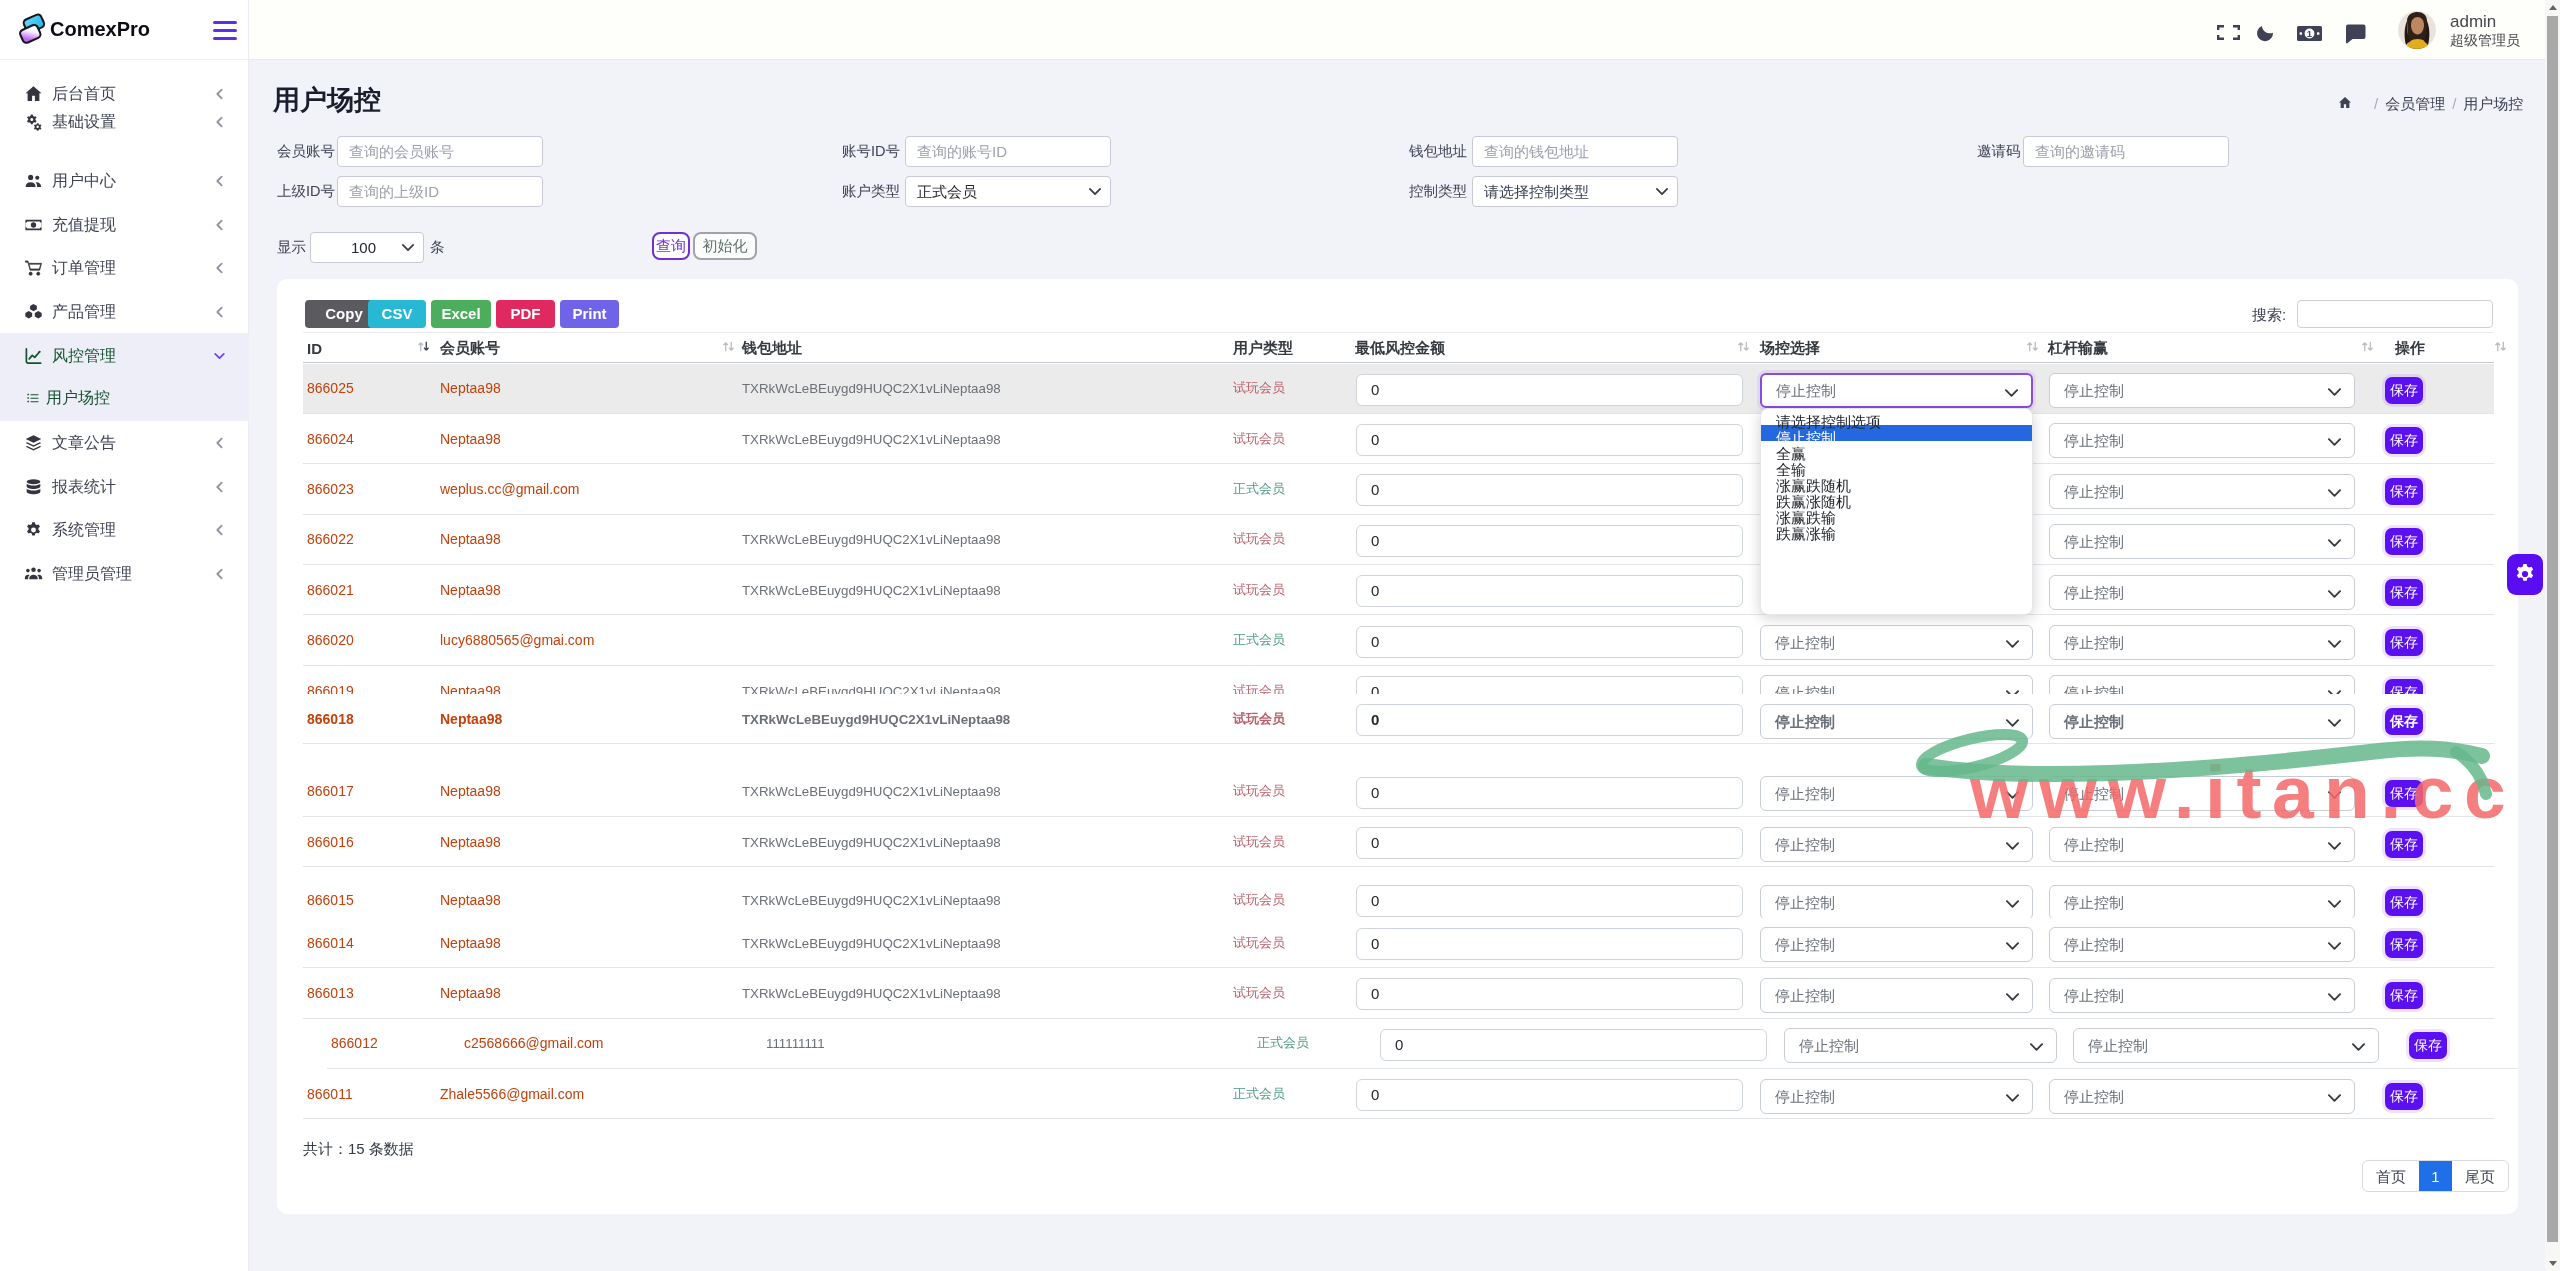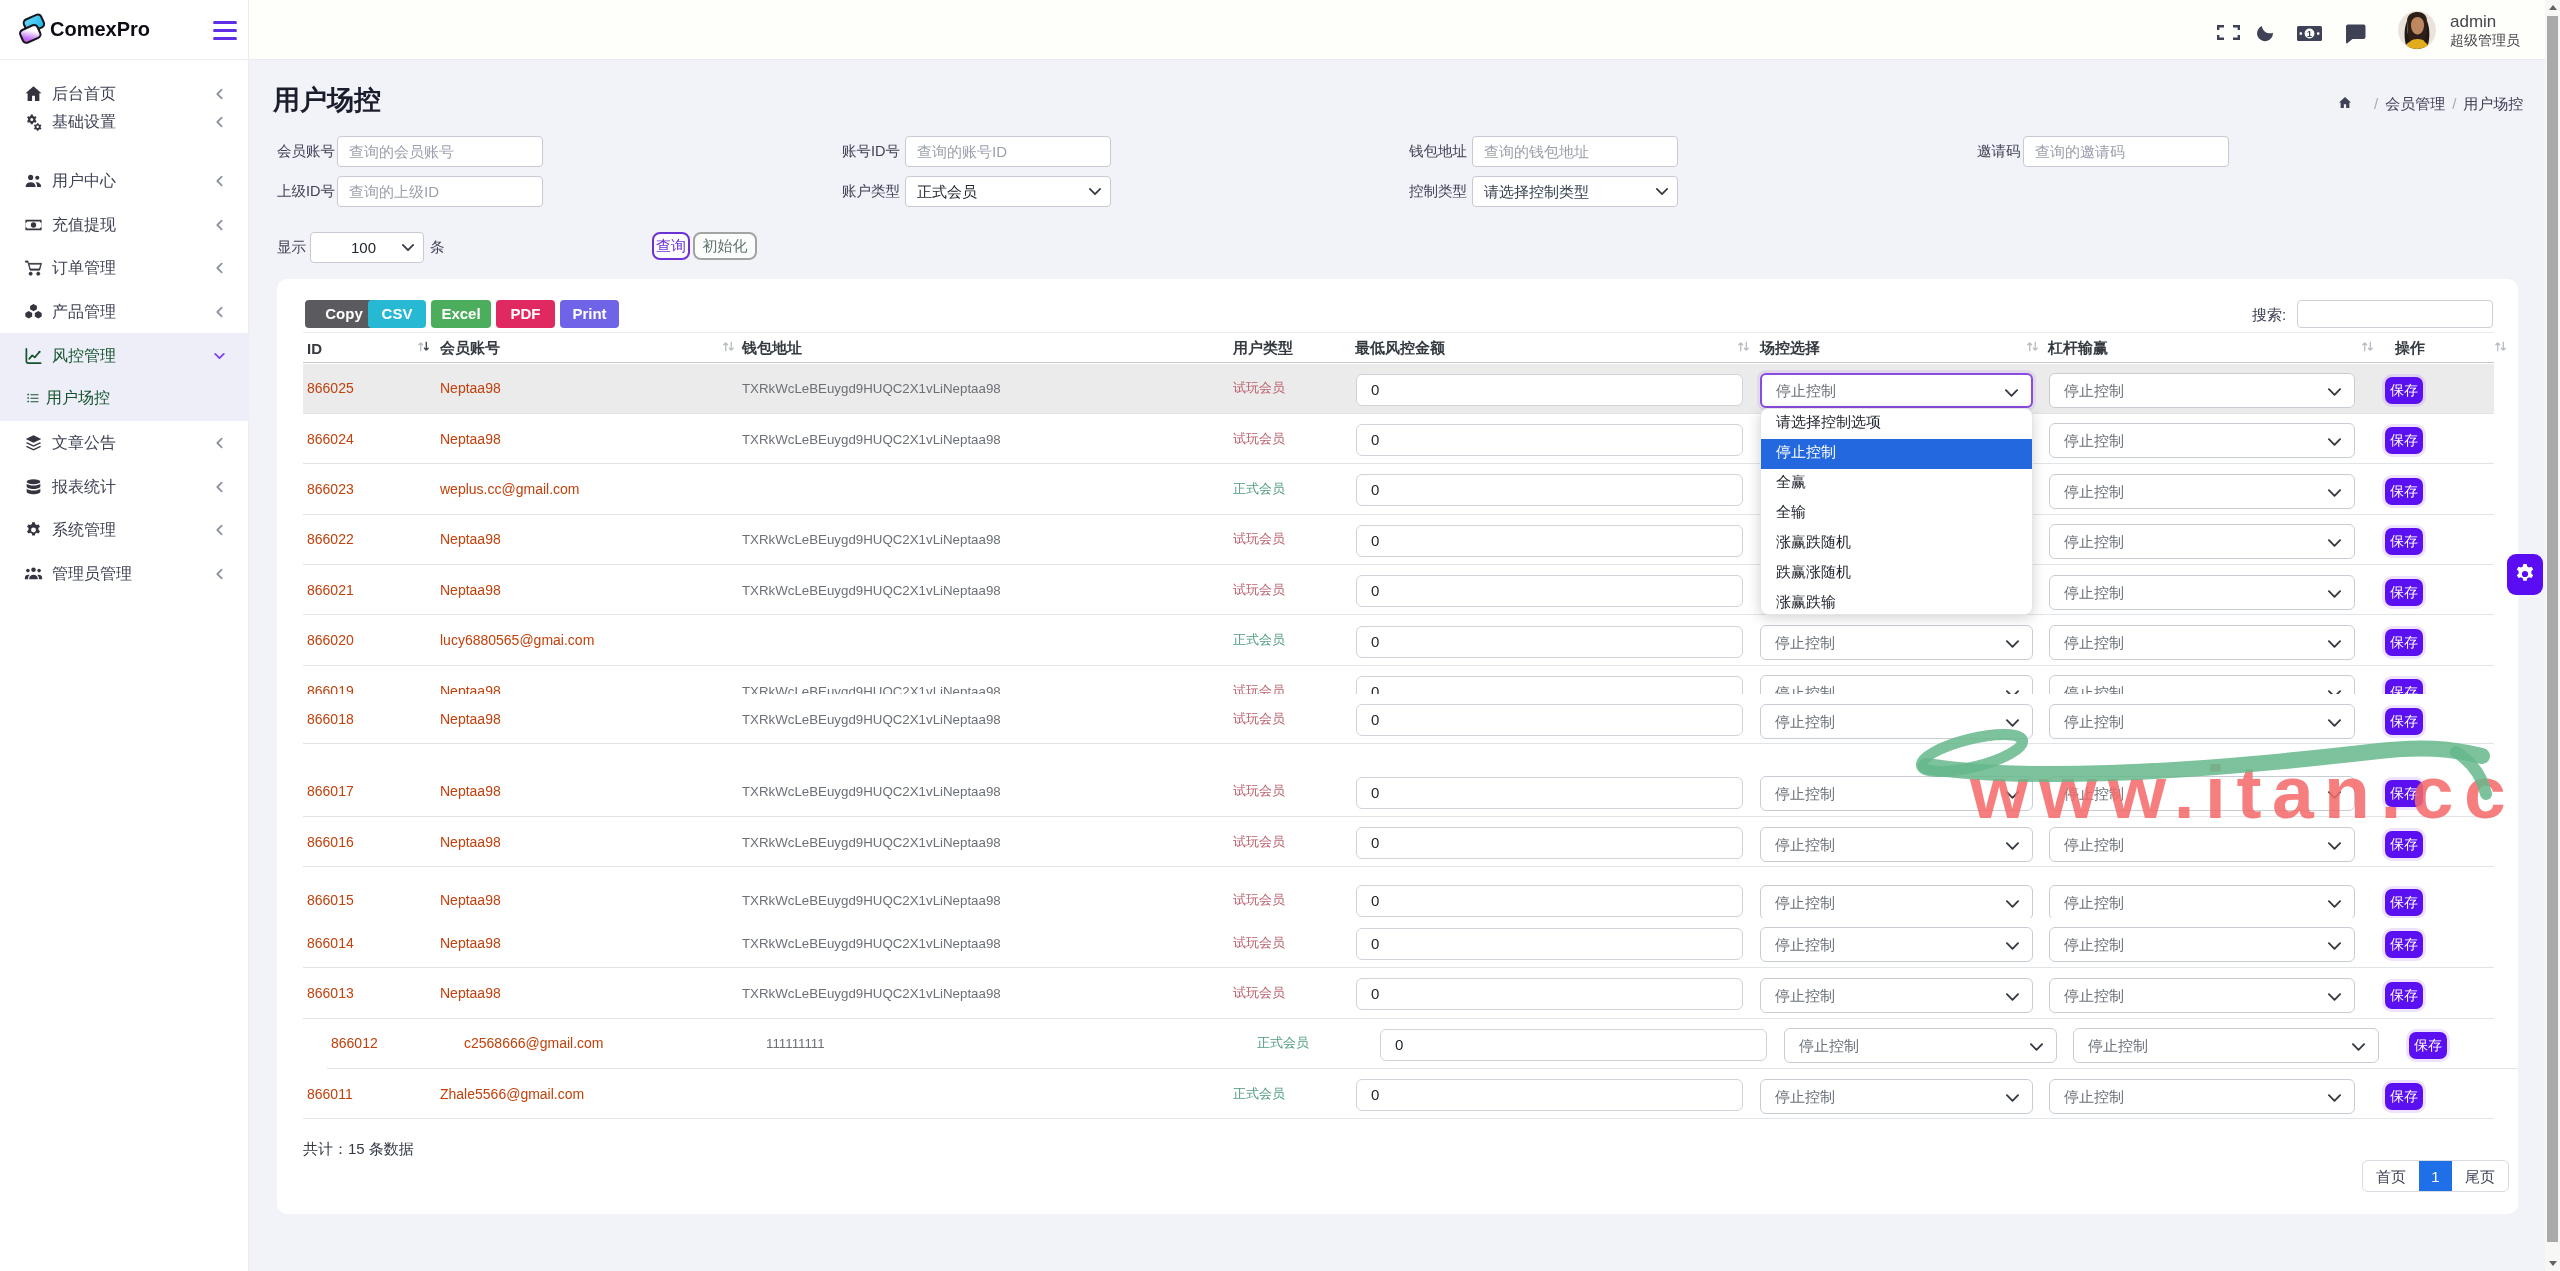--- a/index.html
+++ b/index.html
@@ -54,21 +54,21 @@
 .c-type.trial{color:#bb5f6b;}
 .c-type.formal{color:#4f9b7e;}
 .amt{position:absolute;left:1053px;top:10px;width:387px;height:32px;border:1px solid #ced4da;border-radius:6px;font-size:15px;color:#23272f;line-height:30px;padding-left:14px;background:#fff;}
 .sel{position:absolute;top:9.5px;height:35px;border:1px solid #c8cdd4;border-radius:6px;font-size:15px;color:#6a7078;line-height:33px;padding-left:14px;background:#fff;}
 .sel1{left:1457px;width:273px;}
 .sel2{left:1746px;width:306px;}
 .sel .selchev{position:absolute;right:13px;top:14px;width:13px;height:8px;}
 .sel.open{border:2px solid #8a4be0;line-height:31px;box-shadow:0 0 0 3px rgba(160,90,235,.13);}
 .savebtn{position:absolute;left:2082px;top:13.5px;width:38px;height:27px;background:#5b10f1;border-radius:7px;color:#fff;font-size:14px;text-align:center;line-height:27px;box-shadow:0 0 0 3px rgba(190,140,255,.25);}
 .dropdown{position:absolute;left:1760px;top:408px;width:273px;height:207px;background:#fff;border:1px solid #e4e6e9;border-radius:8px;box-shadow:0 3px 14px rgba(0,0,0,.18);z-index:30;overflow:hidden;box-sizing:border-box;}
-.ddo{height:30px;line-height:25.8px;padding-left:15px;font-size:15px;color:#23272f;}
+.ddo{height:16px;line-height:25.8px;padding-left:15px;font-size:15px;color:#23272f;}
 .ddo.ddsel{background:#2368df;color:#fff;}
 .total{position:absolute;left:303px;top:1140px;font-size:15px;color:#343b44;}
 .pager{position:absolute;left:2362px;top:1160px;height:32px;display:flex;border:1px solid #d8dce2;border-radius:6px;overflow:hidden;background:#fff;}
 .pga{padding:0 13px;line-height:31px;font-size:15px;color:#3f4254;}
 .pgc{width:33px;text-align:center;line-height:31px;font-size:15px;color:#fff;background:#1f6fe8;}
 
 .wm{position:absolute;left:0;top:0;width:2560px;height:1271px;z-index:50;pointer-events:none;}
 .wmcn{position:absolute;left:1963px;top:645px;font-size:124px;font-weight:bold;color:rgba(101,183,139,.85);letter-spacing:13.5px;white-space:nowrap;}
 .wmen{position:absolute;left:1970px;top:755px;font-size:75px;font-weight:bold;color:rgba(244,105,105,.86);letter-spacing:10.5px;line-height:1;white-space:nowrap;}
 
@@ -450,21 +450,21 @@
     <span class="c-type trial">试玩会员</span>
 <div class="amt">0</div>
     <div class="sel sel1">停止控制<svg class="selchev" viewBox="0 0 14 8">
         <path d="M1 1l6 6 6-6" fill="none" stroke="#343a40" stroke-width="2" stroke-linecap="round" stroke-linejoin="round"></path>
       </svg></div>
     <div class="sel sel2">停止控制<svg class="selchev" viewBox="0 0 14 8">
         <path d="M1 1l6 6 6-6" fill="none" stroke="#343a40" stroke-width="2" stroke-linecap="round" stroke-linejoin="round"></path>
       </svg></div>
     <div class="savebtn">保存</div>
 </div>
-<div class="trow" style="top:694px;">
+<div class="trow" style="top:694px;font-weight:bold;">
 <span class="c-id">866018</span>
     <span class="c-acct">Neptaa98</span>
     <span class="c-wallet">TXRkWcLeBEuygd9HUQC2X1vLiNeptaa98</span>
     <span class="c-type trial">试玩会员</span>
 <div class="amt">0</div>
     <div class="sel sel1">停止控制<svg class="selchev" viewBox="0 0 14 8">
         <path d="M1 1l6 6 6-6" fill="none" stroke="#343a40" stroke-width="2" stroke-linecap="round" stroke-linejoin="round"></path>
       </svg></div>
     <div class="sel sel2">停止控制<svg class="selchev" viewBox="0 0 14 8">
         <path d="M1 1l6 6 6-6" fill="none" stroke="#343a40" stroke-width="2" stroke-linecap="round" stroke-linejoin="round"></path>

